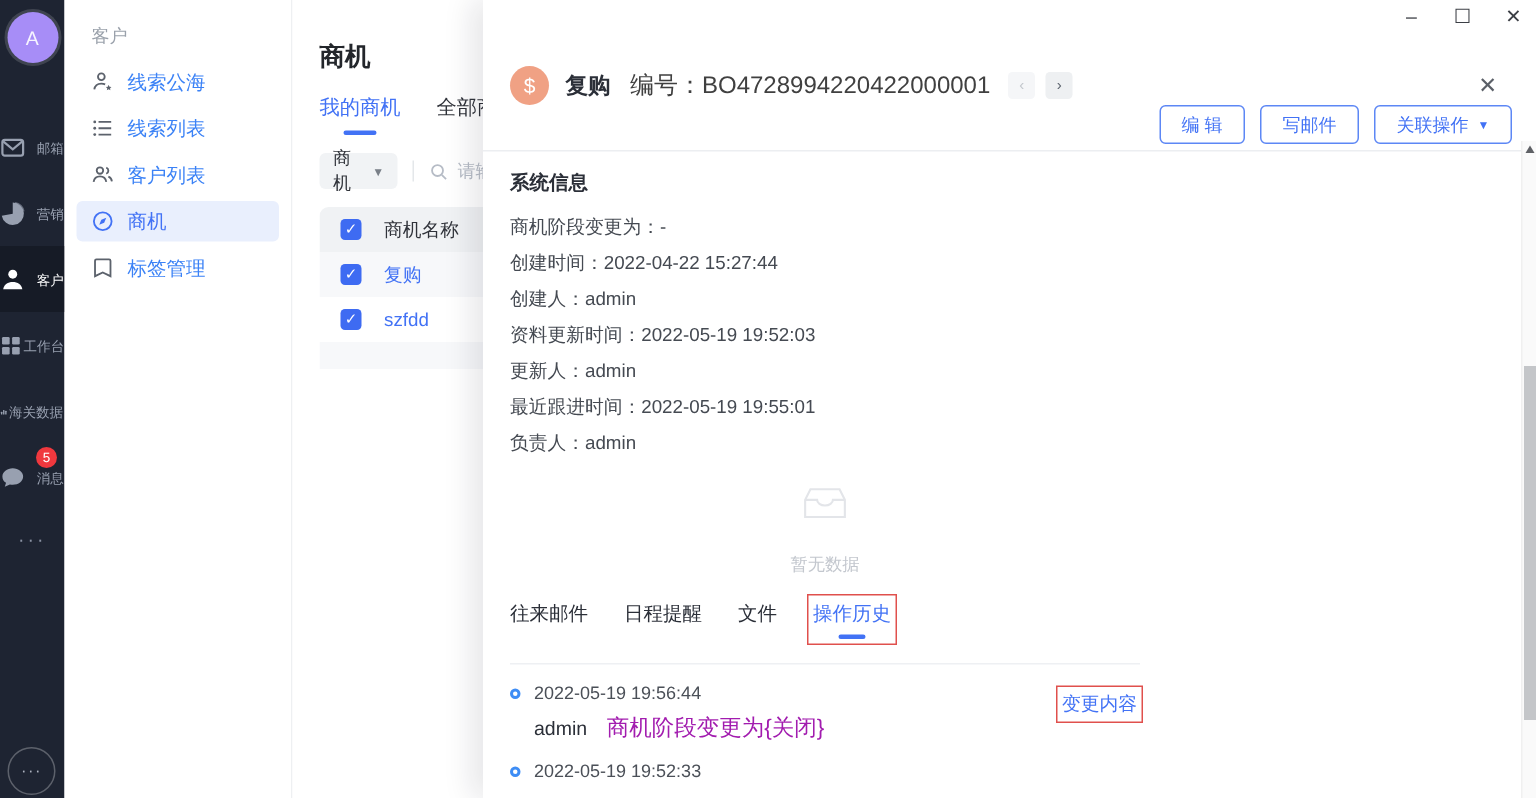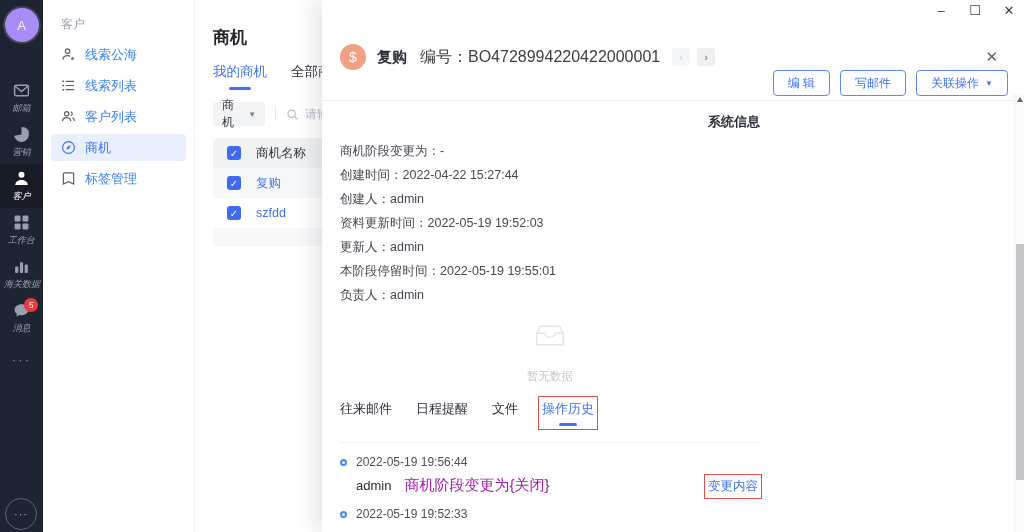--- a/index.html
+++ b/index.html
@@ -7,22 +7,22 @@
     font-family:"Liberation Sans","DejaVu Sans",sans-serif; }
   .app { position:relative; width:1024px; height:532px; }
 
   
   .rail { position:absolute; left:0; top:0; width:43px; height:532px; background:#1e2432;
     display:flex; flex-direction:column; align-items:center; }
   .avatar { width:34px; height:34px; border-radius:50%; background:#a78df7; margin-top:8px;
     color:rgba(255,255,255,.9); font-size:13px; display:flex; align-items:center; justify-content:center;
     box-shadow:0 0 0 2px rgba(255,255,255,.15); cursor:pointer; }
   .rail-nav { display:flex; flex-direction:column; width:100%; margin-top:34px; }
-  .rail-item { position:relative; width:100%; height:44px; display:flex; flex-direction:column;
-    align-items:center; justify-content:center; color:#98a0b0; cursor:pointer;font-style:italic; }
+  .rail-item { position:relative; width:100%; height:44px; display:flex; flex-direction:row;
+    align-items:center; justify-content:space-between; color:#98a0b0; cursor:pointer; }
   .rail-item.active { background:#161b26; color:#fff; }
   .rail-item svg { width:17px; height:17px; }
   .rlabel { font-size:9.5px; margin-top:3px; white-space:nowrap; transform:scale(.95); }
   .badge { position:absolute; top:2px; right:5px; min-width:14px; height:14px; border-radius:8px;
     background:#f0383e; color:#fff; font-size:9px; display:flex; align-items:center; justify-content:center;
     padding:0 3px; }
   .rail-more { color:#8a92a3; font-size:13px; letter-spacing:2px; margin-top:12px; cursor:pointer; }
   .rail-bottom { position:absolute; bottom:2px; left:5px; width:32px; height:32px; border-radius:50%;
     border:1px solid rgba(255,255,255,.28); color:#aeb4c0; display:flex; align-items:center;
     justify-content:center; font-size:11px; letter-spacing:1px; cursor:pointer; }
@@ -82,21 +82,21 @@
   .nav-btn.prev { background:#f5f6f8; color:#c3c7cd; }
   .nav-btn.next { background:#eef0f2; color:#5f6670; }
   .panel-close { position:absolute; top:48px; right:26px; font-size:15px; color:#5b6068; cursor:pointer; }
   .panel-actions { position:absolute; top:70px; right:16px; display:flex; gap:10px; }
   .pbtn { height:26px; border:1px solid #5d87f5; border-radius:4px; background:#fff; color:#4272f5;
     font-size:12px; padding:0 14px; display:flex; align-items:center; cursor:pointer; white-space:nowrap; }
   .pbtn .caret { font-size:8px; margin-left:6px; }
   .head-divider { position:absolute; top:100px; left:0; right:0; height:1px; background:#eceef1; }
 
   .pcol { position:absolute; left:18px; top:100px; width:420px; }
-  .sys-title { font-size:13px; font-weight:bold; color:#2b2f38; margin-top:13px;text-align:right; }
+  .sys-title { font-size:13px; font-weight:bold; color:#2b2f38; margin-top:13px; }
   .sys-fields { margin-top:8px; }
   .sys-line { font-size:12.5px; color:#454a52; line-height:24px; }
   .sys-line .val { color:#454a52; }
 
   .contacts { margin-top:15px; }
   .contacts-bar { height:27px; background:#f7f8fa; display:flex; align-items:center; padding:0 10px; }
   .contacts-title { font-size:12.5px; font-weight:bold; color:#2b2f38; flex:1; }
   .c-action { font-size:12px; color:#383c43; display:flex; align-items:center; cursor:pointer; }
   .c-action + .c-action { margin-left:18px; }
   .c-action .plus { width:12px; height:12px; border:1px solid #9aa0a9; border-radius:2px; font-size:10px;
@@ -115,21 +115,21 @@
   .ann-link { outline:1px solid #e0504d; outline-offset:3px; }
 
   .hentry { position:relative; margin-top:12px; }
   .htime-row { display:flex; align-items:center; }
   .hdot { width:7px; height:7px; border-radius:50%; border:2px solid #3e8df5; margin-right:9px; }
   .htime { font-size:12px; color:#4b5058; }
   .hbody { display:flex; align-items:center; margin-top:7px; padding-left:16px; }
   .huser { font-size:13px; color:#2b2f38; margin-right:13px; }
   .haction { font-size:15px; color:#a21caf; }
   .hlink { position:absolute; right:2px; font-size:12.5px; color:#4272f5; cursor:pointer; }
-  .hlink.first { top:23px;margin-left:26px; }
+  .hlink.first { top:6px;margin-left:26px; }
 
   
   .scrollbar { position:absolute; top:94px; right:0; width:10px; bottom:0; background:#fafafa;
     border-left:1px solid #f0f0f0; }
   .sb-arrow { width:0; height:0; border-left:3.5px solid transparent; border-right:3.5px solid transparent;
     border-bottom:5px solid #5f6166; margin:3px auto 0; }
   .sb-thumb { position:absolute; top:150px; left:1px; width:8px; height:236px; background:#c4c6c9;
     cursor:grab; }
 </style>
 </head>
@@ -310,21 +310,21 @@
     <div class="head-divider"></div>
 
     <div class="pcol">
       <div class="sys-title">系统信息</div>
       <div class="sys-fields">
         <div class="sys-line"><span>商机阶段变更为：</span><span class="val">-</span></div>
         <div class="sys-line"><span>创建时间：</span><span class="val">2022-04-22 15:27:44</span></div>
         <div class="sys-line"><span>创建人：</span><span class="val">admin</span></div>
         <div class="sys-line"><span>资料更新时间：</span><span class="val">2022-05-19 19:52:03</span></div>
         <div class="sys-line"><span>更新人：</span><span class="val">admin</span></div>
-        <div class="sys-line"><span>本阶段停留时间：</span><span class="val">2022-05-19 19:55:01</span></div>
+        <div class="sys-line"><span>最近跟进时间：</span><span class="val">2022-05-19 19:55:01</span></div>
         <div class="sys-line"><span>负责人：</span><span class="val">admin</span></div>
       </div>
 
       <div class="contacts">
         <div class="empty-wrap">
           <svg viewBox="0 0 34 28" fill="none" stroke="#e3e5e9" stroke-width="1.6">
               <path d="M2 12l4-8h22l4 8v13H2z"></path>
               <path d="M2 12h9c0 2.4 2.7 4.3 6 4.3s6-1.9 6-4.3h9"></path>
             </svg>
           <div class="empty-text">暂无数据</div>

